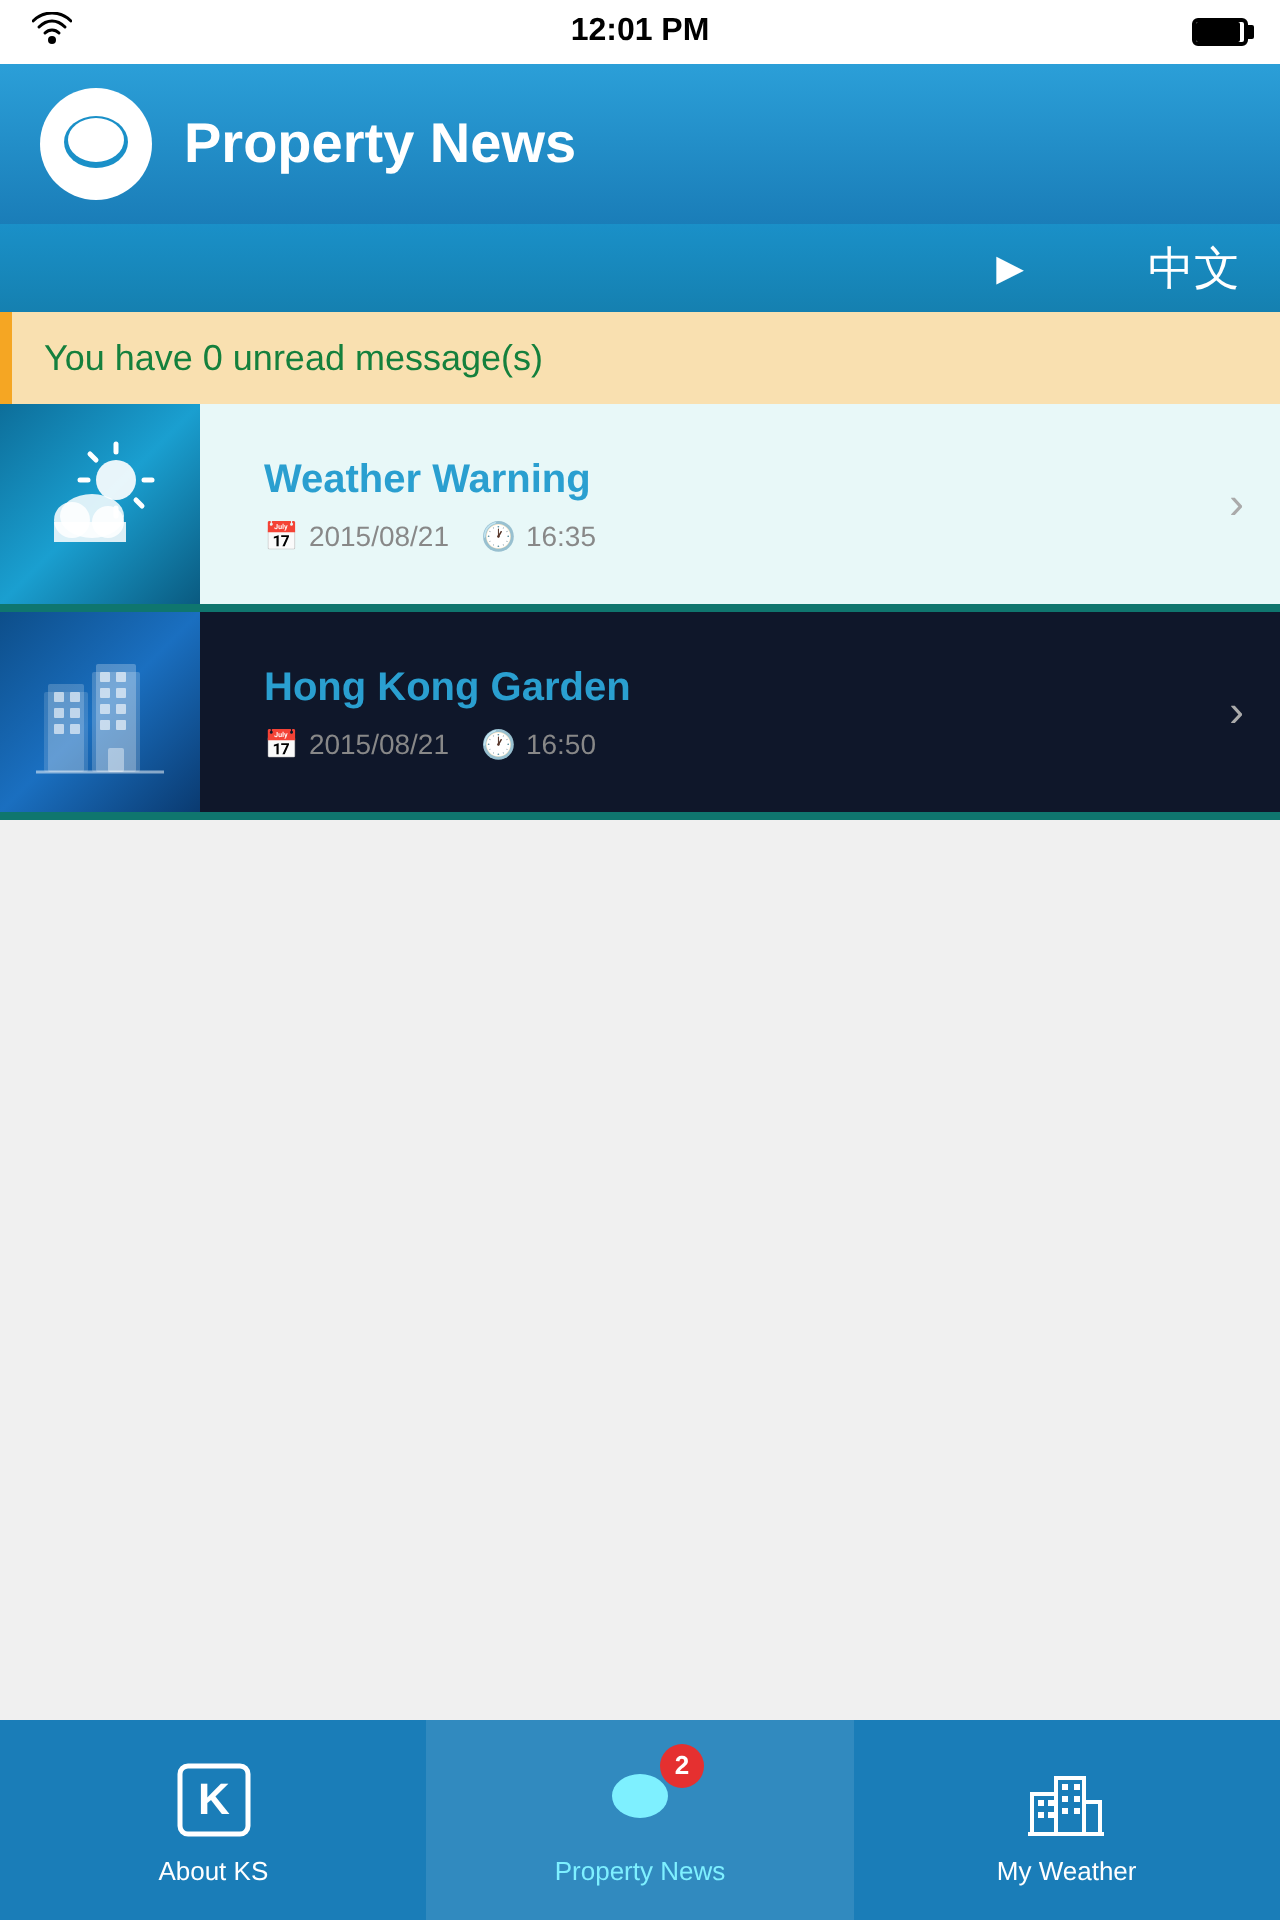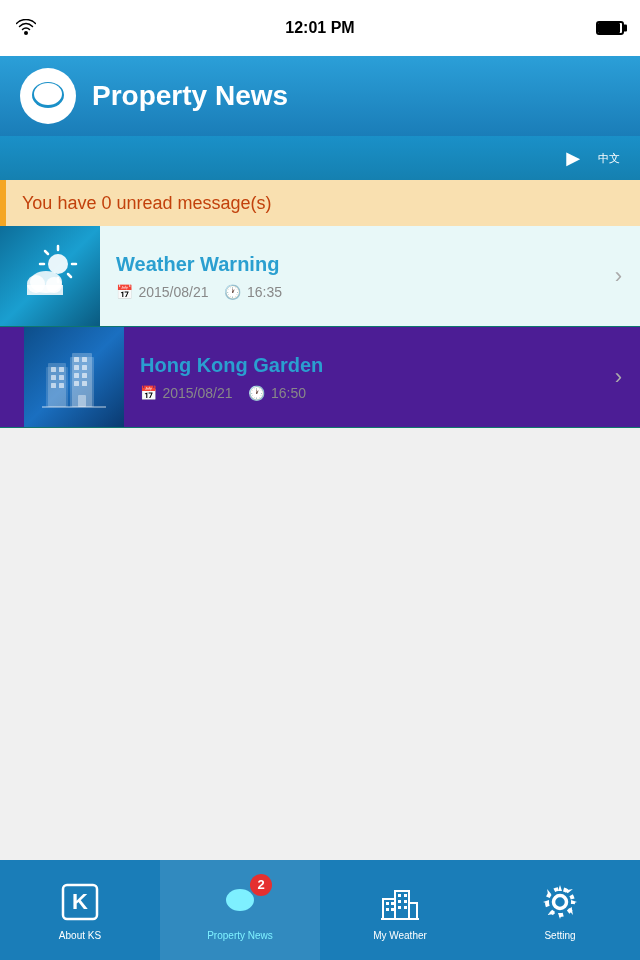--- a/index.html
+++ b/index.html
@@ -8,21 +8,21 @@
       height: 960px;
       font-family: -apple-system, 'Helvetica Neue', Arial, sans-serif;
       background: #f0f0f0;
       overflow: hidden;
       position: relative;
     }
 
     
     #status-bar {
       width: 100%;
-      height: 56px;
+      height: 32px;
       background: #fff;
       display: flex;
       align-items: center;
       justify-content: space-between;
       padding: 0 16px;
       font-size: 15px;
       font-weight: 500;
       color: #000;
     }
     .status-time {
@@ -98,57 +98,58 @@
       justify-content: flex-end;
       padding: 0 20px;
       gap: 18px;
     }
     .toolbar-play {
       color: #fff;
       font-size: 18px;
     }
     .toolbar-lang {
       color: #fff;
-      font-size: 11px;
+      font-size: 23px;
       font-weight: 400;
+      margin-left: 44px;
     }
 
     
     #unread-banner {
       width: 100%;
       height: 46px;
       background: #f9e0b0;
       border-left: 6px solid #f5a623;
       display: flex;
       align-items: center;
       padding: 0 16px;
     }
     .unread-text {
-      color: #c2410c;
+      color: #15803d;
       font-size: 18px;
       font-weight: 500;
     }
 
     
     #news-list {
       width: 100%;
       background: #fff;
     }
 
     .news-item {
       display: flex;
       align-items: center;
-      border-bottom: 1px solid #0f766e;
+      border-bottom: 4px solid #0f766e;
+      gap: 16px;
     }
     .news-item.highlight {
       background: #e8f8f8;
     }
     .news-item.normal {
-      background: #4c1d95;
-      padding-left: 24px;
+      background: #0f172a;
     }
 
     .news-thumb {
       width: 100px;
       height: 100px;
       flex-shrink: 0;
       display: flex;
       align-items: center;
       justify-content: center;
     }
@@ -219,21 +220,21 @@
       flex-direction: column;
       align-items: center;
       justify-content: center;
       gap: 6px;
       cursor: pointer;
     }
     .tab-item.active {
       background: rgba(255,255,255,0.1);
     }
     .tab-label {
-      font-size: 10px;
+      font-size: 13px;
       color: #fff;
     }
     .tab-label.active-label {
       color: #7ef0ff;
     }
     .tab-icon-wrap {
       position: relative;
       display: flex;
       align-items: center;
       justify-content: center;
@@ -437,35 +438,14 @@
           <rect x="17" y="23" width="3" height="3" fill="white"></rect>
           <rect x="23" y="23" width="3" height="3" fill="white"></rect>
 
           <line x1="0" y1="36" x2="38" y2="36" stroke="white" stroke-width="2"></line>
         </svg>
       </div>
     </div>
     <span class="tab-label">My Weather</span>
   </div>
 
-  <div class="tab-item">
-    <div class="tab-icon-wrap">
-      <div class="tab-icon">
-        <svg viewBox="0 0 38 38" fill="none">
-          <circle cx="19" cy="19" r="6" fill="none" stroke="white" stroke-width="2.5"></circle>
-          <path d="M19 2 L21 8 L17 8 Z" fill="white"></path>
-          <path d="M19 36 L21 30 L17 30 Z" fill="white"></path>
-          <path d="M2 19 L8 21 L8 17 Z" fill="white"></path>
-          <path d="M36 19 L30 21 L30 17 Z" fill="white"></path>
-          <path d="M6.1 6.1 L10.3 11.3 L7.4 14.2 Z" fill="white"></path>
-          <path d="M31.9 31.9 L27.7 26.7 L30.6 23.8 Z" fill="white"></path>
-          <path d="M6.1 31.9 L11.3 27.7 L14.2 30.6 Z" fill="white"></path>
-          <path d="M31.9 6.1 L26.7 10.3 L23.8 7.4 Z" fill="white"></path>
-          <circle cx="19" cy="19" r="7" fill="none" stroke="white" stroke-width="2.5"></circle>
-
-          <circle cx="19" cy="19" r="13" fill="none" stroke="white" stroke-width="4" stroke-dasharray="4 5.5" stroke-dashoffset="2"></circle>
-        </svg>
-      </div>
-    </div>
-    <span class="tab-label">Setting</span>
-  </div>
 
 </div>
 
 </body></html>

